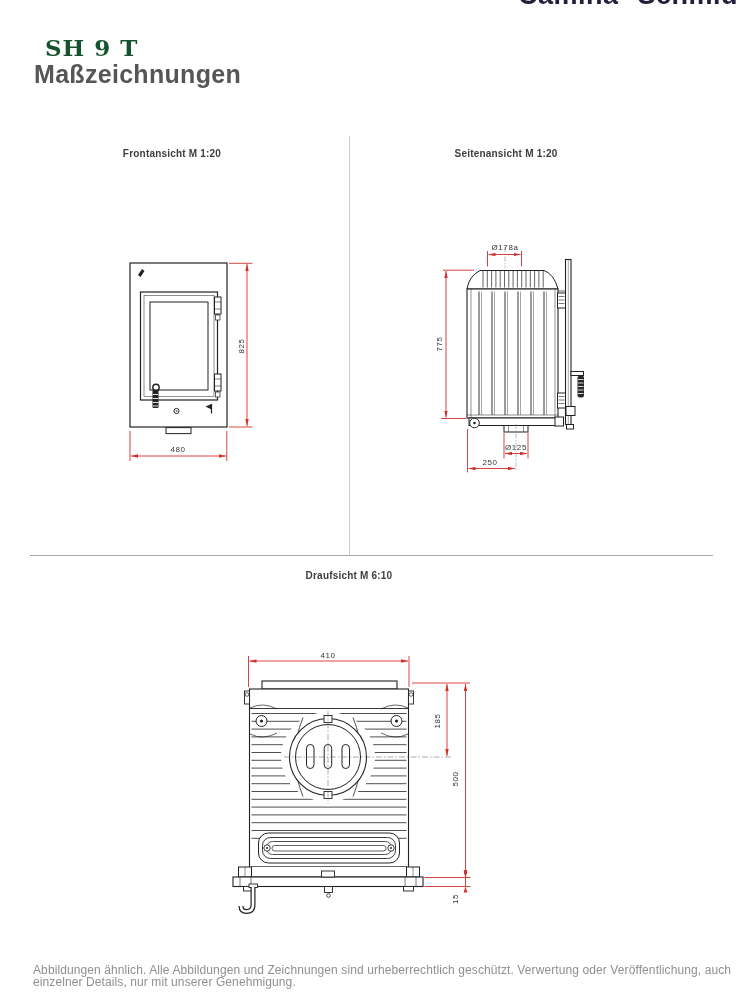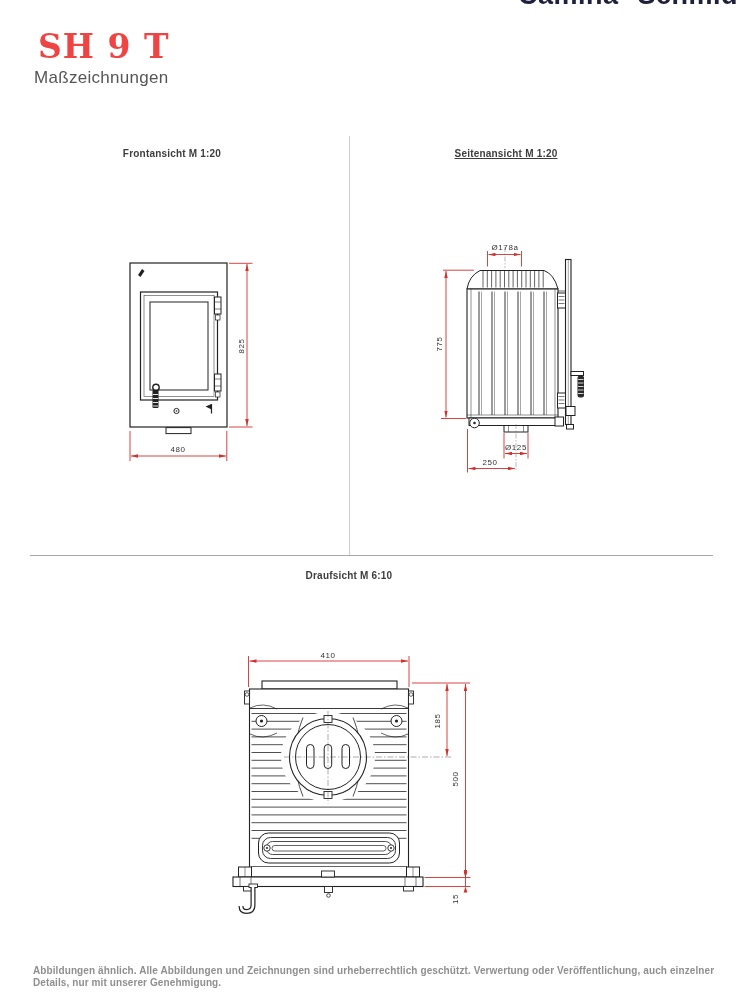--- a/index.html
+++ b/index.html
@@ -6,40 +6,40 @@
   .page{
     position:relative;width:742px;height:1000px;background:#ffffff;
     font-family:"Liberation Sans",sans-serif;overflow:hidden;
   }
   
   .brand{position:absolute;top:0;right:4px;width:220px;height:9px;overflow:hidden;}
   .brand-inner{display:flex;align-items:center;gap:7px;margin-top:-20px;
     font-weight:bold;font-size:27px;color:#20203d;letter-spacing:.5px;white-space:nowrap;}
   .brand-inner svg{display:block;}
   
-  .title{position:absolute;left:33px;top:22px;margin:5px;
-    font-family:"DejaVu Serif",serif;font-weight:bold;font-size:33px;color:#ef4444;letter-spacing:1px;}
-  .subtitle{position:absolute;left:34px;top:68px;margin:0;
-    font-size:17px;font-weight:400;color:#565656;letter-spacing:.3px;}
+  .title{position:absolute;left:33px;top:22px;margin:12px;
+    font-family:"DejaVu Serif",serif;font-weight:bold;font-size:23px;color:#14532d;letter-spacing:1px;}
+  .subtitle{position:absolute;left:34px;top:60px;margin:0;
+    font-size:25px;font-weight:700;color:#565656;letter-spacing:.3px;}
   .view-title{position:absolute;font-size:10px;font-weight:bold;color:#3d3d3d;
     text-align:center;width:180px;letter-spacing:.2px;}
   .vt-front{left:82px;top:148px;}
-  .vt-side{left:416px;top:148px;text-decoration:underline;}
+  .vt-side{left:416px;top:148px;}
   .vt-top{left:259px;top:570px;}
   
   .div-v{position:absolute;left:349px;top:136px;width:1px;height:419px;background:#cccccc;}
   .div-h{position:absolute;left:30px;top:555px;width:683px;height:1px;background:#a8a8a8;}
   
   .svg-abs{position:absolute;display:block;}
   .fv{left:110px;top:250px;}
   .sv{left:435px;top:228px;}
   .tv{left:225px;top:645px;}
   svg text.dim{font-family:"Liberation Sans",sans-serif;font-size:8px;fill:#333333;letter-spacing:.6px;}
   
-  .footer{position:absolute;left:33px;top:965px;font-size:10px;line-height:11.5px;color:#8f8f8f;letter-spacing:.1px;font-weight:bold;}
+  .footer{position:absolute;left:33px;top:965px;font-size:12px;line-height:11.5px;color:#8f8f8f;letter-spacing:.1px;}
 </style>
 </head>
 <body>
 
 <div class="page">
 
   <div class="brand">
     <div class="brand-inner">
       <span>Camina</span>
       <svg width="18" height="24" viewBox="0 0 18 24">

